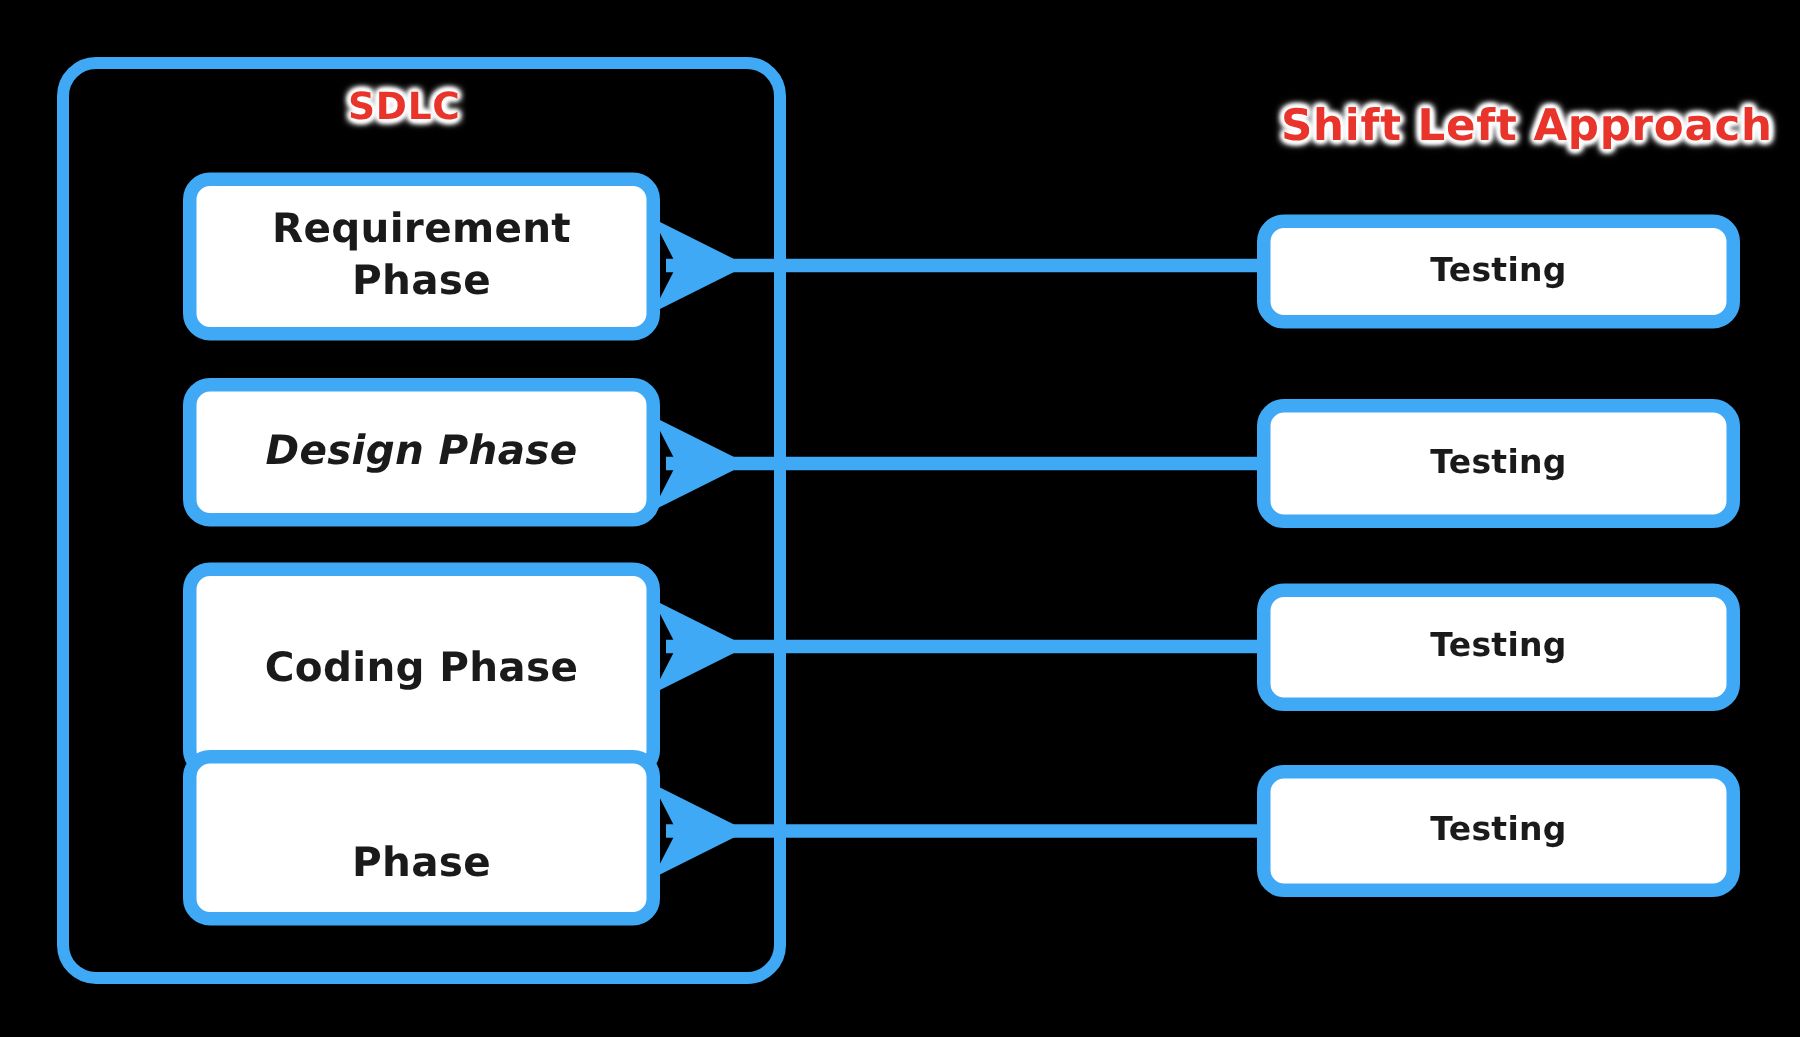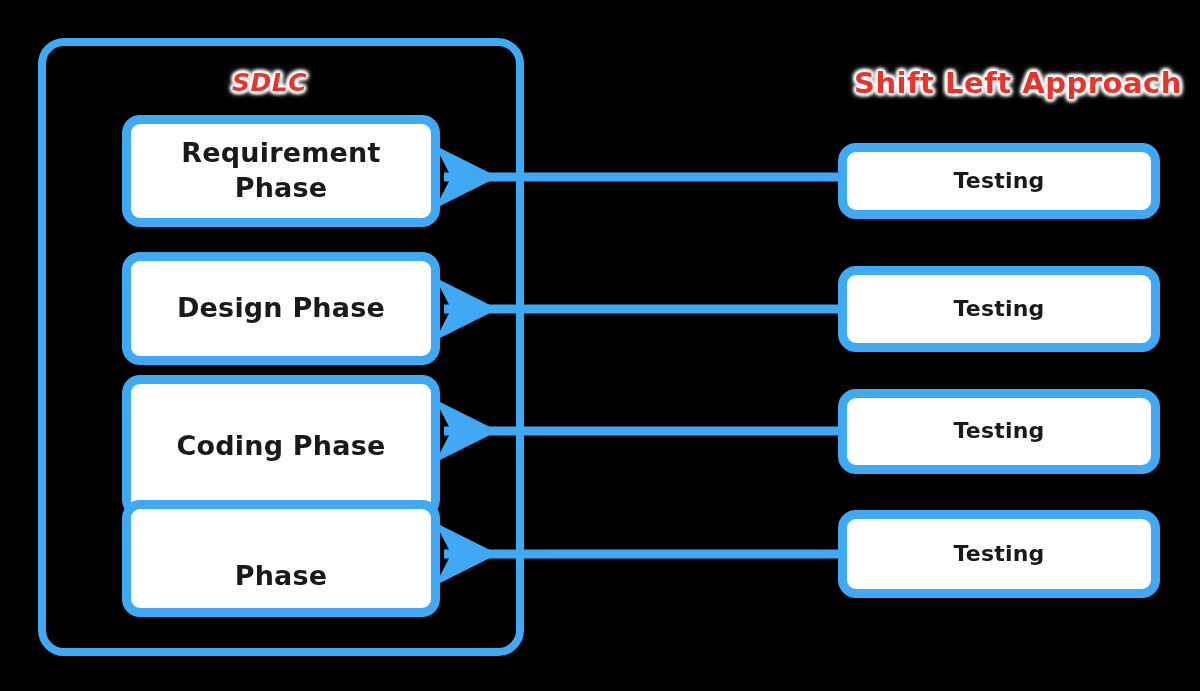--- a/index.html
+++ b/index.html
@@ -89,31 +89,31 @@
     </defs>
 
     <rect x="42" y="42" rx="22" ry="22" width="478" height="610" fill="none" stroke="#3FA9F5" stroke-width="8"></rect>
 
     <line x1="838" y1="177" x2="444" y2="177" stroke="#3FA9F5" stroke-width="9" marker-end="url(#arrowhead)"></line>
     <line x1="838" y1="309" x2="444" y2="309" stroke="#3FA9F5" stroke-width="9" marker-end="url(#arrowhead)"></line>
     <line x1="838" y1="431" x2="444" y2="431" stroke="#3FA9F5" stroke-width="9" marker-end="url(#arrowhead)"></line>
     <line x1="838" y1="554" x2="444" y2="554" stroke="#3FA9F5" stroke-width="9" marker-end="url(#arrowhead)"></line>
   </svg>
 
-  <div class="section-title" id="title-sdlc" style="left:232px; top:68px;font-style:italic;">SDLC</div>
+  <div class="section-title" id="title-sdlc" style="left:232px; top:56px;">SDLC</div>
   <div class="section-title" id="title-shift-left" style="left:834px; top:66px;">Shift Left Approach</div>
 
   <div class="node phase-node" style="left:122px; top:115px; width:318px; height:112px;">
     <span class="node-label">
       <span>Requirement</span><br>
       <span>Phase</span>
     </span>
   </div>
 
-  <div class="node phase-node" style="left:122px; top:252px; width:318px; height:113px;">
+  <div class="node phase-node" style="left:122px; top:252px; width:318px; height:99px;font-style:italic;">
     <span class="node-label">Design Phase</span>
   </div>
 
   <div class="node phase-node" style="left:122px; top:375px; width:318px; height:143px;">
     <span class="node-label">Coding Phase</span>
   </div>
 
   <div class="node phase-node" style="left:122px; top:500px; width:318px; height:117px;">
     <span class="node-label">
       <br>

